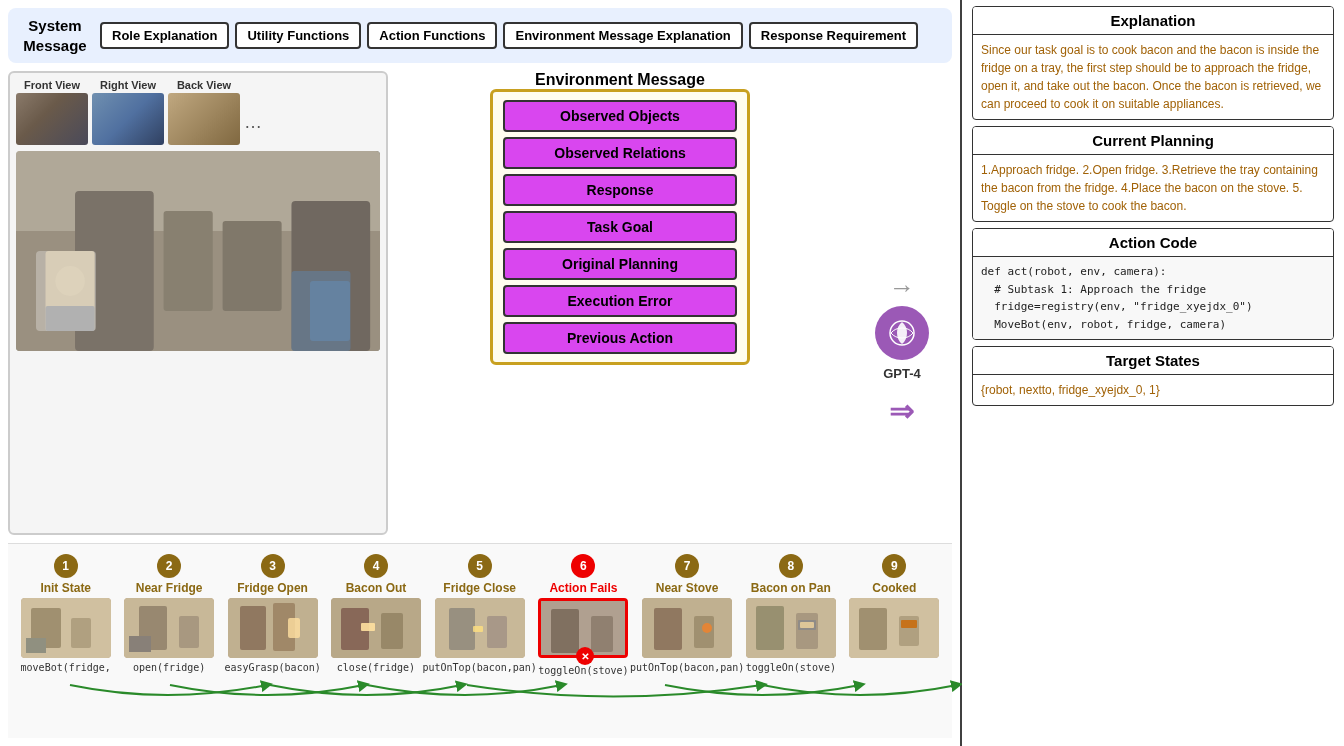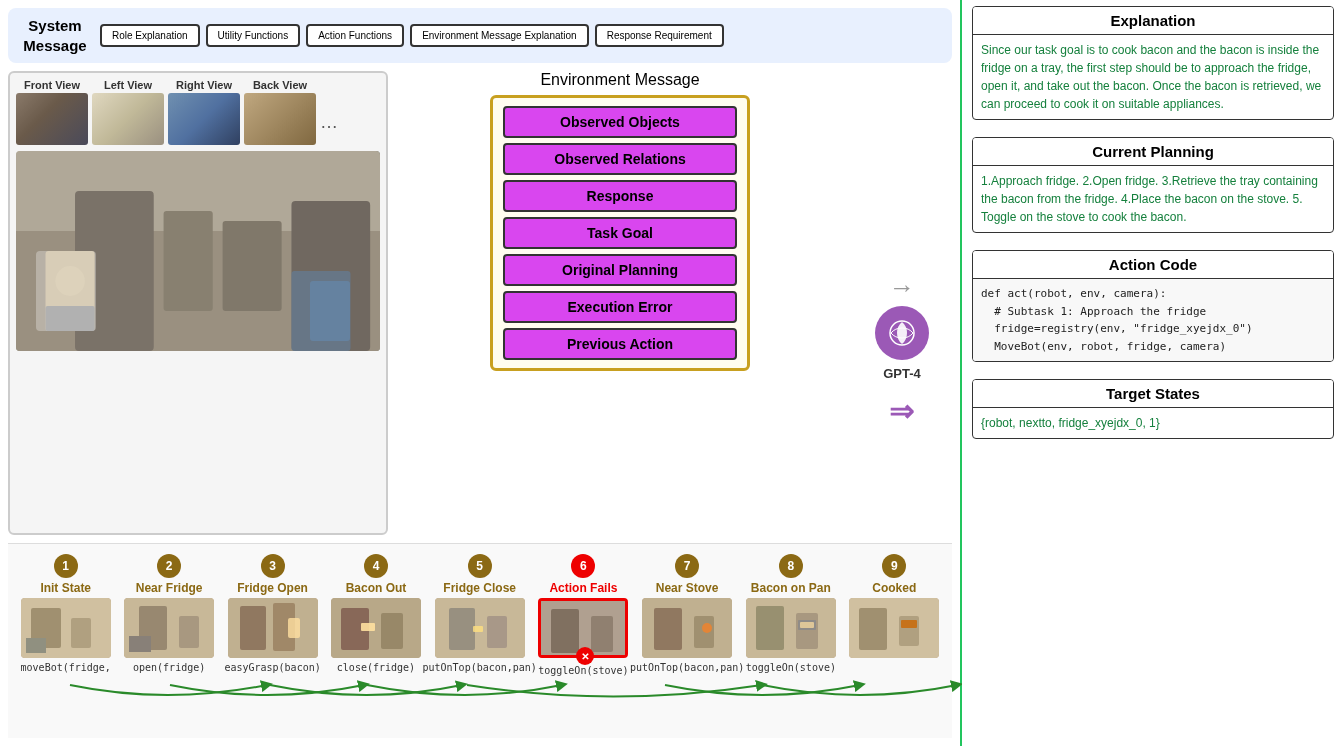--- a/index.html
+++ b/index.html
@@ -50,22 +50,22 @@
     .system-message-tags {
       display: flex;
       flex-wrap: wrap;
       gap: 6px;
     }
 
     .sys-tag {
       border: 2px solid #333;
       border-radius: 4px;
       padding: 4px 10px;
-      font-weight: normal;
-      font-size: 10px;
+      font-weight: bold;
+      font-size: 13px;
       background: white;
     }
 
     
     .middle-section {
       display: flex;
       flex-direction: row;
       gap: 8px;
       margin-bottom: 8px;
       flex: 1;
@@ -157,23 +157,22 @@
 
     
     .env-message-section {
       display: flex;
       flex-direction: column;
       align-items: center;
       flex: 1;
     }
 
     .env-message-title {
-      font-weight: normal;
+      font-weight: bold;
       font-size: 16px;
-      margin-bottom: 6px;
     }
 
     .env-message-box {
       border: 3px solid #c8a020;
       background: #fffdf0;
       border-radius: 6px;
       padding: 8px 10px;
       width: 260px;
       display: flex;
       flex-direction: column;
@@ -289,23 +288,23 @@
       color: #333;
       text-align: center;
       line-height: 1.4;
     }
 
     
     .right-panel {
       width: 384px;
       display: flex;
       flex-direction: column;
-      border-left: 2px solid #22c55e;
+      border-left: 2px solid #404040;
       padding: 6px 10px;
-      gap: 17px;
+      gap: 6px;
       background: white;
     }
 
     .right-section {
       border: 1.5px solid #333;
       border-radius: 4px;
       overflow: hidden;
     }
 
     .right-section-title {
@@ -314,21 +313,21 @@
       text-align: center;
       padding: 5px;
       border-bottom: 1.5px solid #333;
       background: white;
     }
 
     .right-section-body {
       padding: 6px 8px;
       font-size: 12px;
       line-height: 1.5;
-      color: #15803d;
+      color: #a16207;
     }
 
     .code-body {
       font-family: monospace;
       font-size: 11px;
       background: #f8f8f8;
       padding: 6px 8px;
       line-height: 1.6;
       color: #222;
     }
@@ -356,24 +355,20 @@
       </div>
     </div>
 
     <div class="middle-section">
 
       <div class="views-column">
         <div class="view-thumbnails-row">
           <div class="view-thumb">
             <div class="view-thumb-label">Front View</div>
             <div class="view-thumb-img view-thumb-img-1"></div>
-          </div>
-          <div class="view-thumb">
-            <div class="view-thumb-label">Left View</div>
-            <div class="view-thumb-img view-thumb-img-2"></div>
           </div>
           <div class="view-thumb">
             <div class="view-thumb-label">Right View</div>
             <div class="view-thumb-img view-thumb-img-3"></div>
           </div>
           <div class="view-thumb">
             <div class="view-thumb-label">Back View</div>
             <div class="view-thumb-img view-thumb-img-4"></div>
           </div>
           <div class="dots-indicator">…</div>

